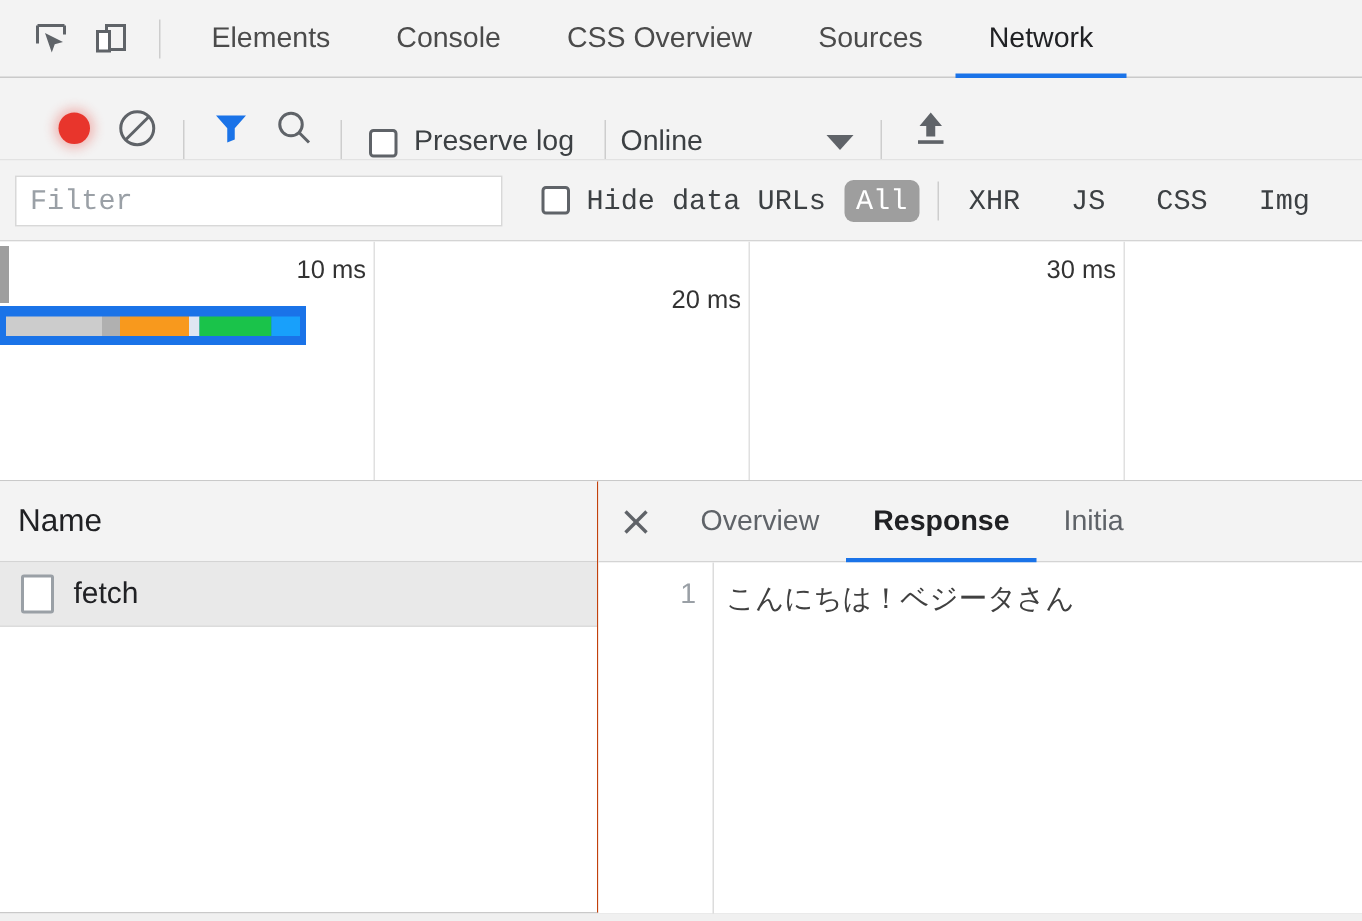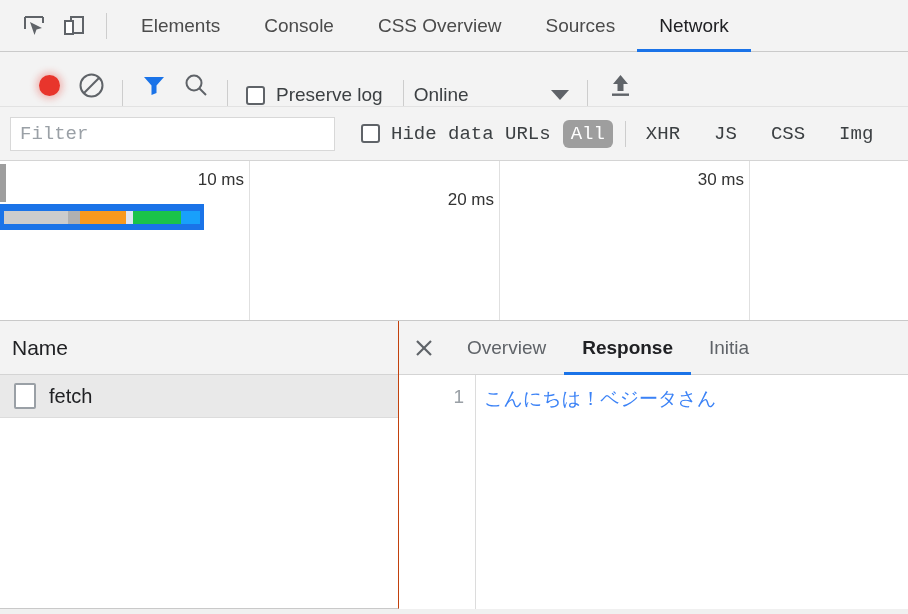--- a/index.html
+++ b/index.html
@@ -157,21 +157,21 @@
     content: ""; position: absolute; left: 0; right: 0; bottom: -1px;
     height: 3px; background: #1a73e8;
   }
   .code-area { position: absolute; left: 0; top: 54px; right: 0; bottom: 0; background: #fff; display: flex; }
   .gutter {
     width: 77px; flex: none; border-right: 1px solid #dcdcdc;
     text-align: right; padding: 11px 11px 0 0;
     font-size: 19px; color: #9aa0a6;
   }
   .code-body {
-    flex: 1; padding: 11px 0 0 8px; font-size: 19px; color: #3b82f6;
+    flex: 1; padding: 11px 0 0 8px; font-size: 19px; color: #404040;
     white-space: pre;
   }
   .detail-bot-border {
     position: absolute; left: 399px; top: 288px; width: 509px; height: 1px; background: #c9c9c9;
   }
   .bottom-strip {
     position: absolute; left: 0; top: 609px; width: 908px; height: 5px; background: #f0f0f0;
   }
 </style>
 </head>

